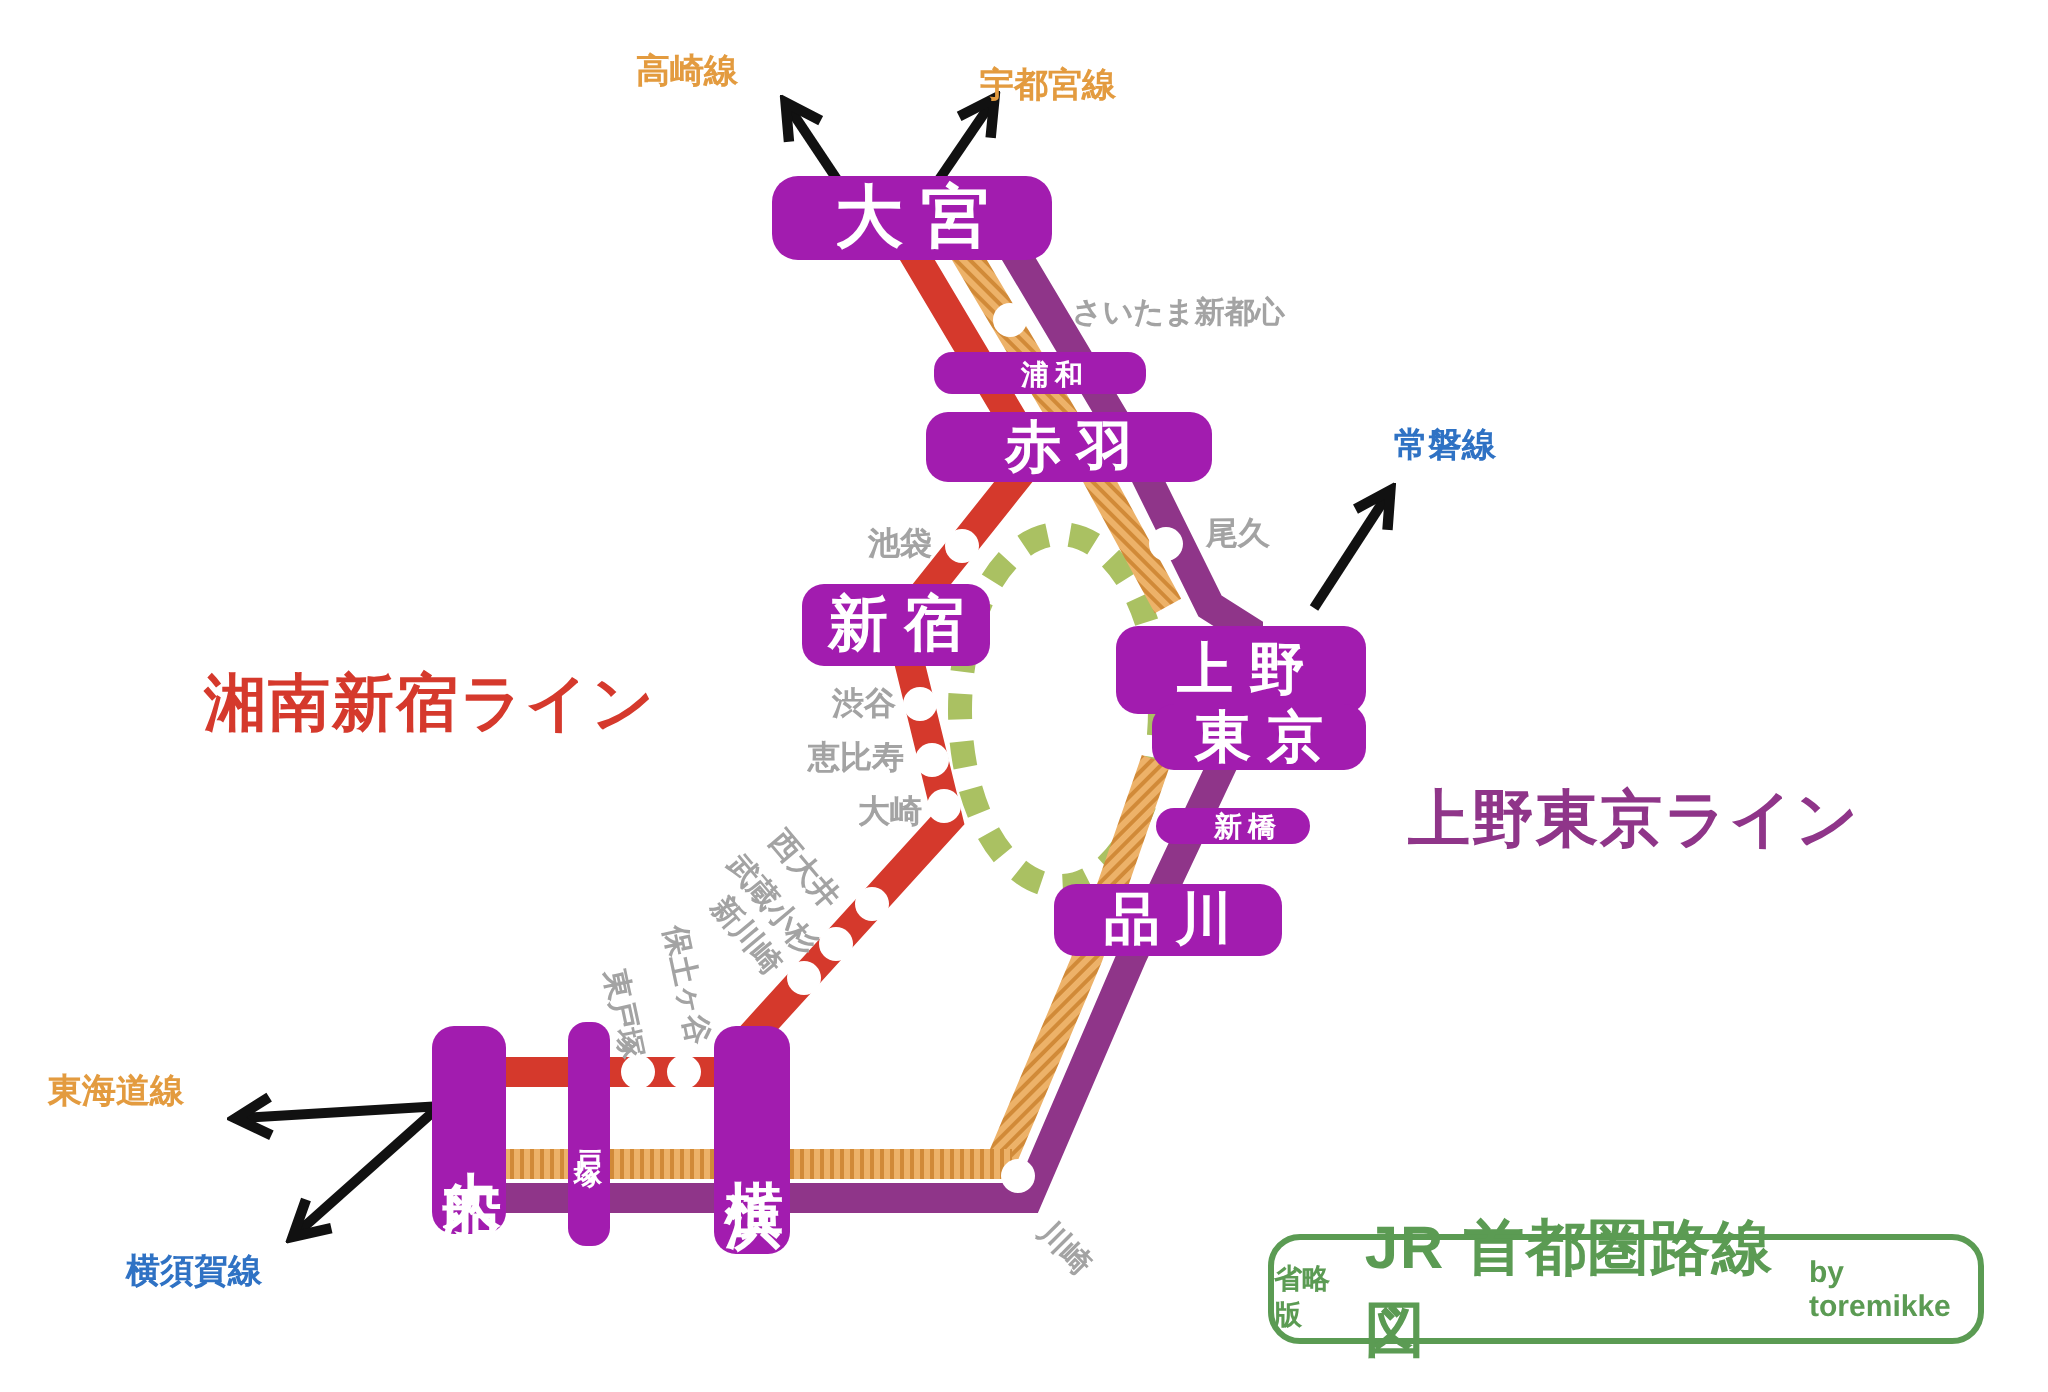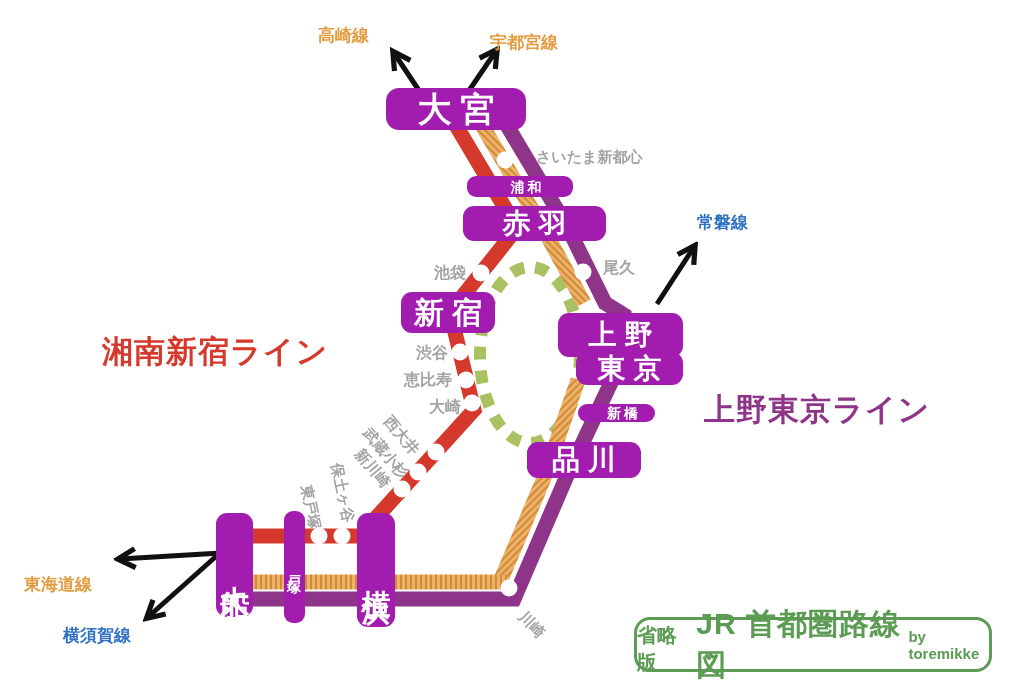--- a/index.html
+++ b/index.html
@@ -31,21 +31,21 @@
   .c-red{color:#d5392c;margin-top:44px;}
   .c-purple{color:#8f3589;}
   .biglabel{font-size:31px;letter-spacing:1px;}
   
   .badge{
     position:absolute;left:634px;top:617px;width:352px;height:49px;
     border:3px solid #5b9b53;border-radius:16px;background:#ffffff;
     display:flex;align-items:center;justify-content:center;gap:7px;
     color:#5b9b53;z-index:7;
   }
-  .badge .prefix{font-size:20px;margin-top:8px;}
+  .badge .prefix{font-size:14px;margin-top:8px;}
   .badge .btitle{font-size:30px;letter-spacing:1px;}
   .badge .by{font-size:15px;align-self:flex-end;margin-bottom:7px;}
 </style>
 </head>
 <body>
 
 <div class="stage">
 
   <svg width="1024" height="696" viewBox="0 0 1024 696">
     <defs>
@@ -94,21 +94,21 @@
     <circle cx="418" cy="472" r="8.5" fill="#ffffff"></circle>
     <circle cx="402" cy="489" r="8.5" fill="#ffffff"></circle>
     <circle cx="342" cy="536" r="8.5" fill="#ffffff"></circle>
     <circle cx="319" cy="536" r="8.5" fill="#ffffff"></circle>
     <circle cx="509" cy="588" r="8.5" fill="#ffffff"></circle>
   </svg>
 
   <div class="linelabel c-orange" style="left:318px;top:27px;">高崎線</div>
   <div class="linelabel c-orange" style="left:490px;top:34px;">宇都宮線</div>
   <div class="linelabel c-blue" style="left:697px;top:214px;">常磐線</div>
-  <div class="linelabel c-orange" style="left:24px;top:576px;">東海道線</div>
+  <div class="linelabel c-orange" style="left:24px;top:537px;">東海道線</div>
   <div class="linelabel c-blue" style="left:63px;top:627px;">横須賀線</div>
   <div class="linelabel c-red biglabel" style="left:102px;top:291px;">湘南新宿ライン</div>
   <div class="linelabel c-purple biglabel" style="left:704px;top:393px;">上野東京ライン</div>
 
   <div class="box box-xl" style="left:386px;top:88px;width:131px;height:42px;">大宮</div>
   <div class="box box-sm" style="left:467px;top:176px;width:91px;height:21px;">浦和</div>
   <div class="box box-lg" style="left:463px;top:206px;width:135px;height:35px;">赤羽</div>
   <div class="box box-lg" style="left:401px;top:292px;width:86px;height:41px;font-size:30px;">新宿</div>
   <div class="box box-lg" style="left:558px;top:301px;width:117px;height:44px;margin-top:12px;">上野</div>
   <div class="box box-lg" style="left:576px;top:352px;width:99px;height:33px;">東京</div>

